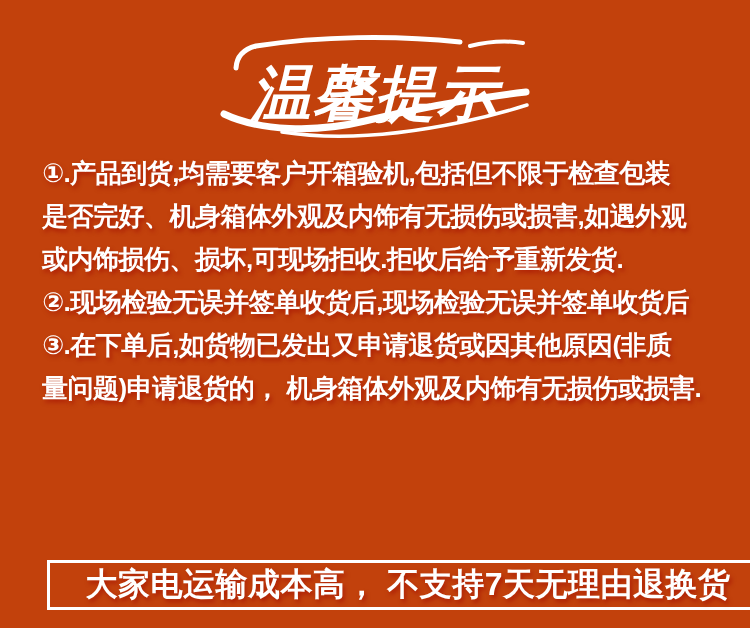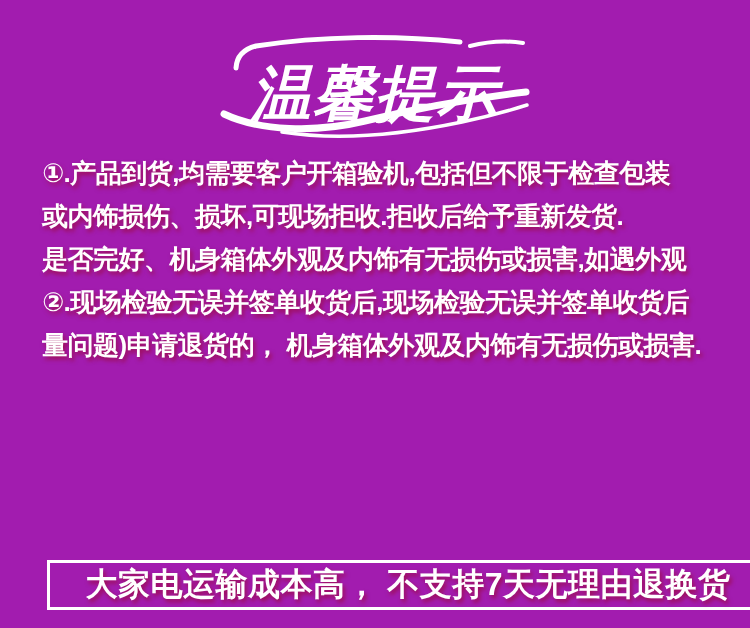--- a/index.html
+++ b/index.html
@@ -3,21 +3,21 @@
 <meta charset="utf-8">
 <style>
   html, body {
     margin: 0;
     padding: 0;
   }
   .page {
     position: relative;
     width: 750px;
     height: 628px;
-    background: #a21caf;
+    background: #c2410c;
     overflow: hidden;
     font-family: "Liberation Sans", "DejaVu Sans", sans-serif;
   }
 
   
   .title-wrap {
     position: absolute;
     top: 34px;
     left: 50%;
     transform: translateX(-50%);
@@ -95,23 +95,24 @@
 
       <text class="title-svg-text" x="155" y="80" text-anchor="middle">温馨提示</text>
 
       <path class="swoosh" d="M4,80 C40,97 95,99 145,87 C205,72 255,64 306,58" stroke-width="7"></path>
       <path class="swoosh" d="M62,98 C120,107 185,100 242,88 C266,83 288,77 307,71" stroke-width="3.5"></path>
     </svg>
   </div>
 
   <div class="notice">
     <div class="notice-line">①.产品到货,均需要客户开箱验机,包括但不限于检查包装</div>
+    <div class="notice-line">是否完好、机身箱体外观及内饰有无损伤或损害,如遇外观</div>
     <div class="notice-line">或内饰损伤、损坏,可现场拒收.拒收后给予重新发货.</div>
-    <div class="notice-line">是否完好、机身箱体外观及内饰有无损伤或损害,如遇外观</div>
     <div class="notice-line">②.现场检验无误并签单收货后,现场检验无误并签单收货后</div>
+    <div class="notice-line">③.在下单后,如货物已发出又申请退货或因其他原因(非质</div>
     <div class="notice-line">量问题)申请退货的， 机身箱体外观及内饰有无损伤或损害.</div>
   </div>
 
   <div class="banner">
     <span class="banner-text">大家电运输成本高， 不支持7天无理由退换货</span>
   </div>
 
 </div>
 
 </body></html>

